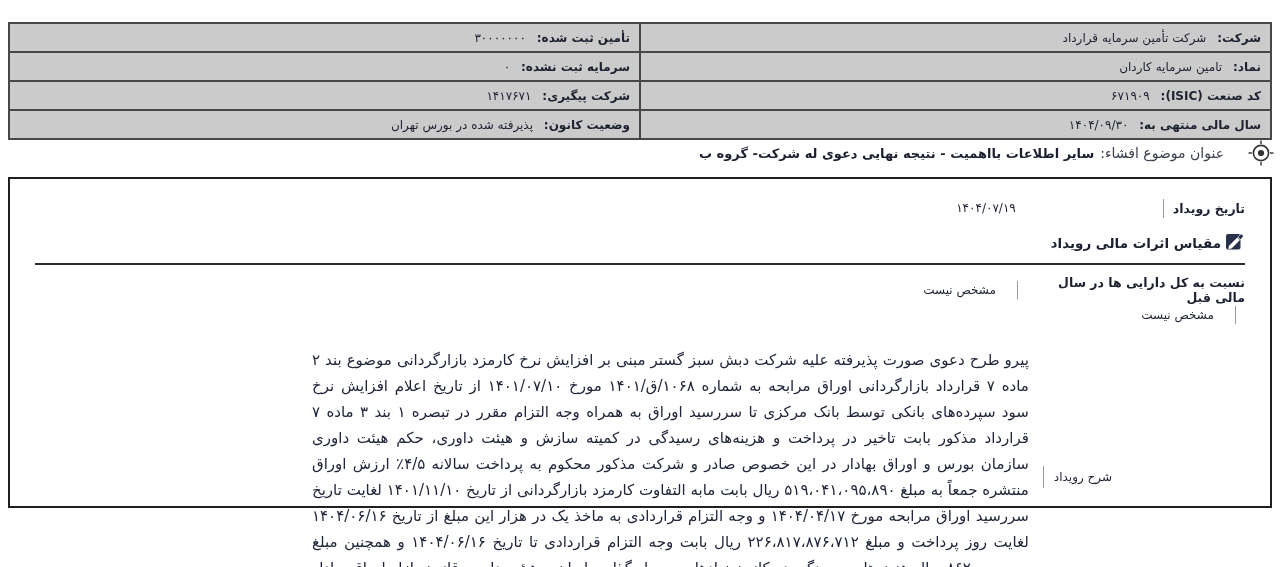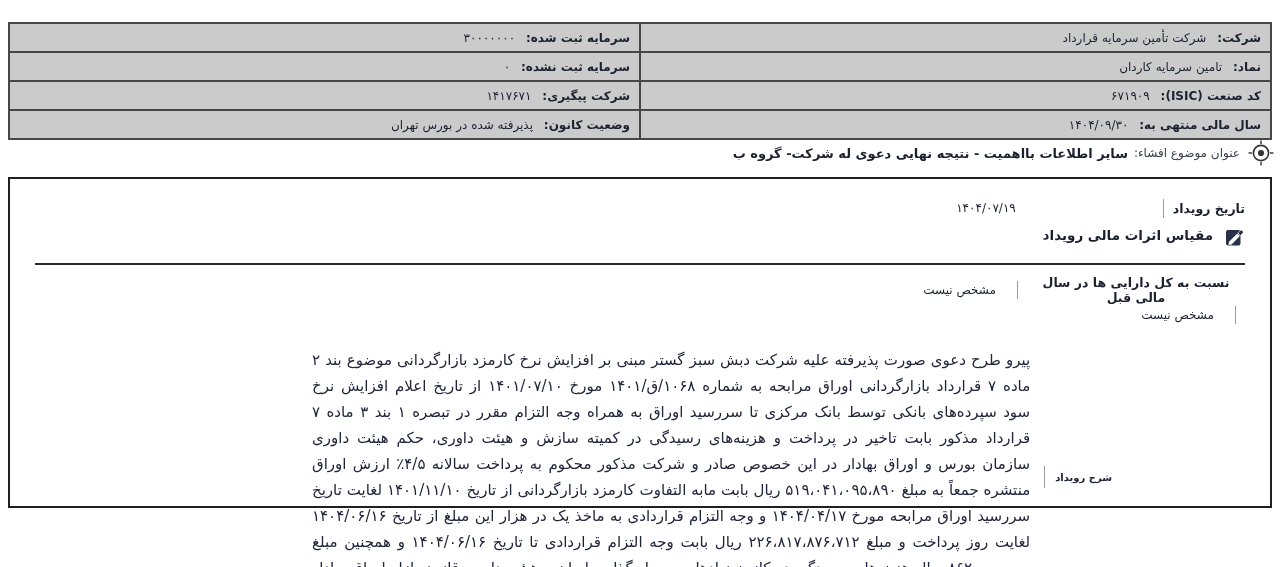--- a/index.html
+++ b/index.html
@@ -18,72 +18,72 @@
     background:#cbcbcb;height:23px;padding:2px 9px;
     font-size:12px;vertical-align:middle;white-space:nowrap;overflow:hidden;
   }
   .lbl{font-weight:bold;}
   .val{margin-right:7px;text-align:center;}
   
   .subject{
     position:absolute;top:138px;right:6px;left:8px;height:30px;
     display:flex;align-items:center;justify-content:flex-start;gap:6px;
   }
-  .subject .prefix{font-size:12px;color:#3a3f4d;margin-right:2px;}
+  .subject .prefix{font-size:14px;color:#3a3f4d;margin-right:18px;}
   .subject .title{font-size:13px;font-weight:bold;}
   
   .event-box{
     position:absolute;top:177px;right:8px;width:1260px;height:327px;
     border:2px solid #1f1f1f;background:#fff;
   }
   .vsep{width:1px;background:#9a9a9a;align-self:center;}
   .field{display:flex;align-items:center;}
   .field .lbl{font-size:12.5px;text-align:center;}
   .field .val{font-size:12px;margin-right:0;}
   .date-row{position:absolute;top:18px;right:25px;height:22px;}
   .date-row .vsep{height:19px;margin:0 9px;}
   .date-row .val{margin-right:138px;}
   .scale-row{
     position:absolute;top:48px;right:25px;height:24px;
-    display:flex;align-items:flex-start;gap:12px;
+    display:flex;align-items:flex-end;gap:4px;
   }
   .scale-row .heading{font-size:13.5px;font-weight:bold;}
   .hrule{position:absolute;top:84px;right:25px;left:25px;border-top:2px solid #2a2a2a;}
   .ratios{position:absolute;top:98px;right:25px;}
   .ratio-row{height:25px;}
-  .ratio-row .lbl{width:218px;display:inline-block;}
+  .ratio-row .lbl{width:218px;text-align:right;display:inline-block;}
   .ratio-row .vsep{height:18px;margin:0 9px;}
   .ratio-row .val{margin-right:12px;}
   .desc-row{
     position:absolute;top:168px;right:158px;width:800px;
     display:flex;align-items:center;
   }
   .desc-row .desc-label{
-    font-size:10px;font-weight:bold;white-space:nowrap;
+    font-size:12px;font-weight:normal;white-space:nowrap;
     align-self:center;
   }
   .desc-row .vsep{height:22px;margin:0 10px 0 14px;}
   .desc-text{
     flex:1;font-size:15px;line-height:26px;
     text-align:justify;color:#20263a;
   }
   svg{display:block;}
 </style>
 </head>
 <body>
 
 <table class="company">
   <tbody>
       <tr>
     <td>
       <span class="lbl">شرکت:</span>
       <span class="val">شرکت تأمین سرمایه قرارداد</span>
     </td>
     <td>
-      <span class="lbl">سرمایه ثبت شده:</span>
+      <span class="lbl">تأمین ثبت شده:</span>
       <span class="val">۳۰۰۰۰۰۰۰</span>
     </td>
   </tr>
   <tr>
     <td>
       <span class="lbl">نماد:</span>
       <span class="val">تامین سرمایه کاردان</span>
     </td>
     <td>
       <span class="lbl">سرمایه ثبت نشده:</span>

